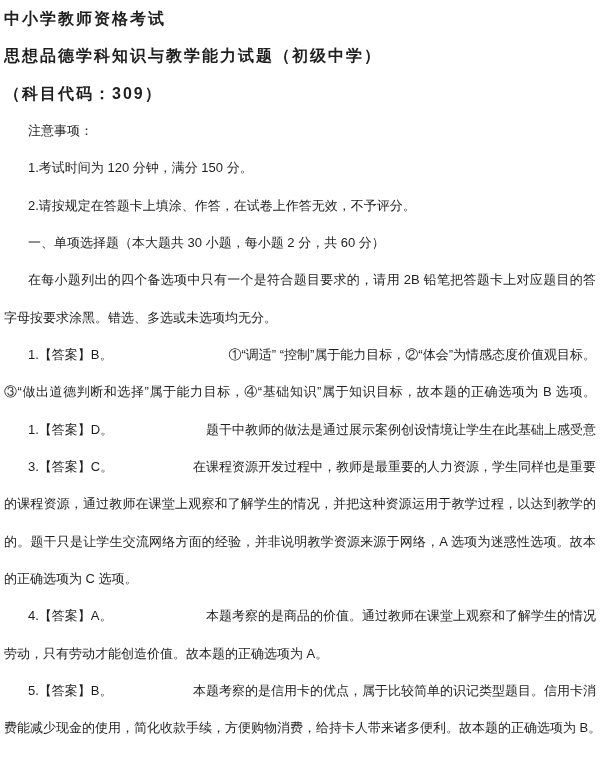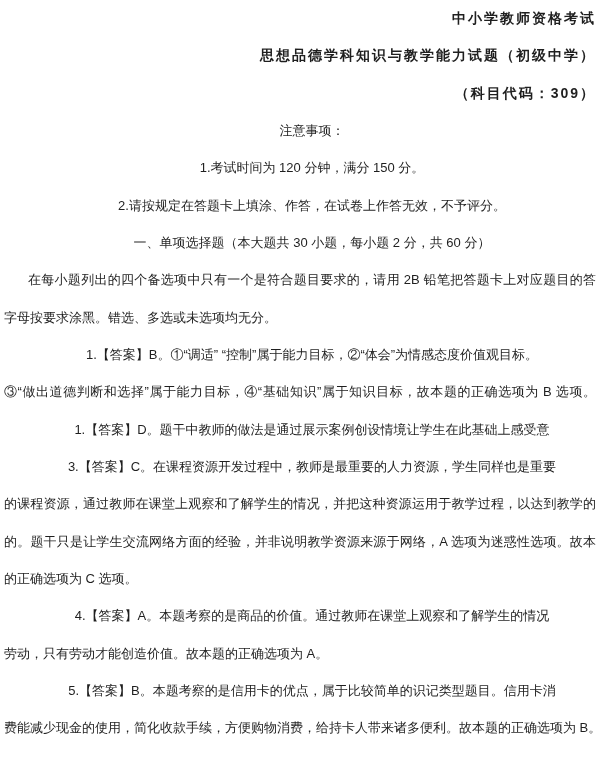--- a/index.html
+++ b/index.html
@@ -19,37 +19,36 @@
     font-size: 13px;
     overflow: hidden;
   }
   .line {
     height: 37.33px;
     line-height: 37.33px;
     white-space: nowrap;
     overflow: hidden;
   }
   .title {
-    text-align: right;
+    text-align: left;
     font-weight: 700;
-    font-size: 14px;
+    font-size: 16px;
     letter-spacing: 2px;
   }
   .indent {
     padding-left: 24px;
-    text-align: center;
   }
   .justify {
     white-space: normal;
     text-align: justify;
     text-align-last: justify;
   }
   .ans-first {
     display: flex;
-    justify-content: center;
+    justify-content: space-between;
     padding-left: 24px;
   }
   .ans-label {
     white-space: nowrap;
     flex: 0 0 auto;
   }
   .ans-text {
     white-space: nowrap;
     flex: 0 0 auto;
   }

